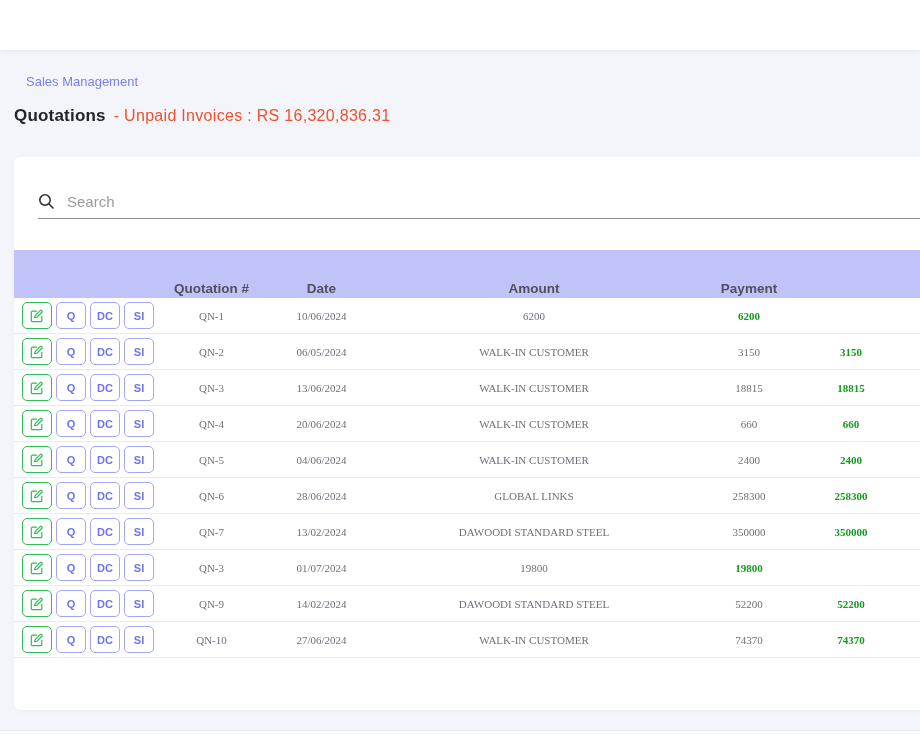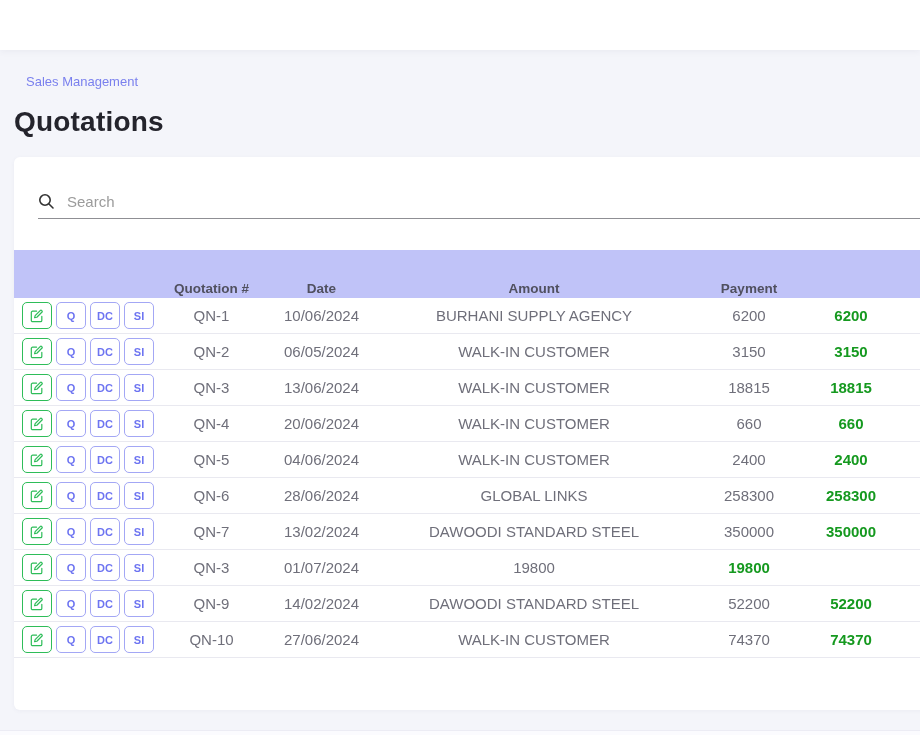--- a/index.html
+++ b/index.html
@@ -31,21 +31,21 @@
     position:absolute;left:14px;top:74px;
     font-size:13px;color:var(--breadcrumb-purple);
     cursor:pointer;
     margin-left:12px;
   }
   .title-row{
     position:absolute;left:14px;top:106px;
     display:flex;align-items:baseline;gap:8px;white-space:nowrap;
   }
   .page-title{
-    font-size:28px;font-weight:700;color:var(--title-dark);
+    font-size:17px;font-weight:700;color:var(--title-dark);
     letter-spacing:0.2px;
   }
   .unpaid{
     font-size:16px;color:var(--unpaid-red);
     letter-spacing:0.3px;
   }
   .card{
     position:absolute;left:14px;top:157px;
     width:930px;height:553px;
     background:#ffffff;border-radius:6px;
@@ -80,22 +80,22 @@
     text-align:center;
     font-size:13.5px;font-weight:700;color:var(--header-text);margin-top:28px;
   }
   .trow{
     height:36px;
     border-bottom:1px solid #e9e9f0;
     background:#ffffff;
   }
   .cell{
     text-align:center;
-    font-size:15px;color:var(--row-text);
-    white-space:nowrap;overflow:hidden;text-overflow:ellipsis;
+    font-size:11px;color:var(--row-text);
+    white-space:nowrap;overflow:hidden;text-overflow:ellipsis;font-family:Liberation Serif, serif;
   }
   .cell.payment{
     font-weight:700;color:var(--payment-green);
   }
   .actions{
     display:flex;gap:4px;align-items:center;
     padding-left:8px;
   }
   .btn{
     width:30px;height:27px;
@@ -114,20 +114,21 @@
 </style>
 </head>
 <body>
 
 <div class="topbar"></div>
 
 <div class="breadcrumb">Sales Management</div>
 
 <div class="title-row">
   <span class="page-title">Quotations</span>
+  <span class="unpaid">- Unpaid Invoices : RS 16,320,836.31</span>
 </div>
 
 <div class="card">
 
   <div class="search-row">
     <span class="search-icon">
       <svg width="17" height="17" viewBox="0 0 17 17" fill="none">
         <circle cx="7" cy="7" r="5.2" stroke="#333" stroke-width="1.6"></circle>
         <line x1="11" y1="11" x2="15" y2="15" stroke="#333" stroke-width="1.6" stroke-linecap="round"></line>
       </svg>
@@ -152,21 +153,20 @@
           <path d="M13.5 8.5V13a1.5 1.5 0 0 1-1.5 1.5H3A1.5 1.5 0 0 1 1.5 13V4A1.5 1.5 0 0 1 3 2.5h4.5" stroke="currentColor" stroke-width="1.4" stroke-linecap="round"></path>
           <path d="M11.6 1.8a1.3 1.3 0 0 1 1.9 1.9L7.8 9.4l-2.5.6.6-2.5z" stroke="currentColor" stroke-width="1.4" stroke-linejoin="round"></path>
         </svg>
       </button>
       <button class="btn btn-indigo">Q</button>
       <button class="btn btn-indigo">DC</button>
       <button class="btn btn-indigo">SI</button>
     </div>
     <div class="cell">QN-1</div>
     <div class="cell">10/06/2024</div>
-    <div class="cell">BURHANI SUPPLY AGENCY</div>
     <div class="cell">6200</div>
     <div class="cell payment">6200</div>
     <div class="cell"></div>
   </div>
       <div class="grid-row trow">
     <div class="actions">
       <button class="btn btn-edit" title="">
         <svg width="14" height="14" viewBox="0 0 16 16" fill="none">
           <path d="M13.5 8.5V13a1.5 1.5 0 0 1-1.5 1.5H3A1.5 1.5 0 0 1 1.5 13V4A1.5 1.5 0 0 1 3 2.5h4.5" stroke="currentColor" stroke-width="1.4" stroke-linecap="round"></path>
           <path d="M11.6 1.8a1.3 1.3 0 0 1 1.9 1.9L7.8 9.4l-2.5.6.6-2.5z" stroke="currentColor" stroke-width="1.4" stroke-linejoin="round"></path>

